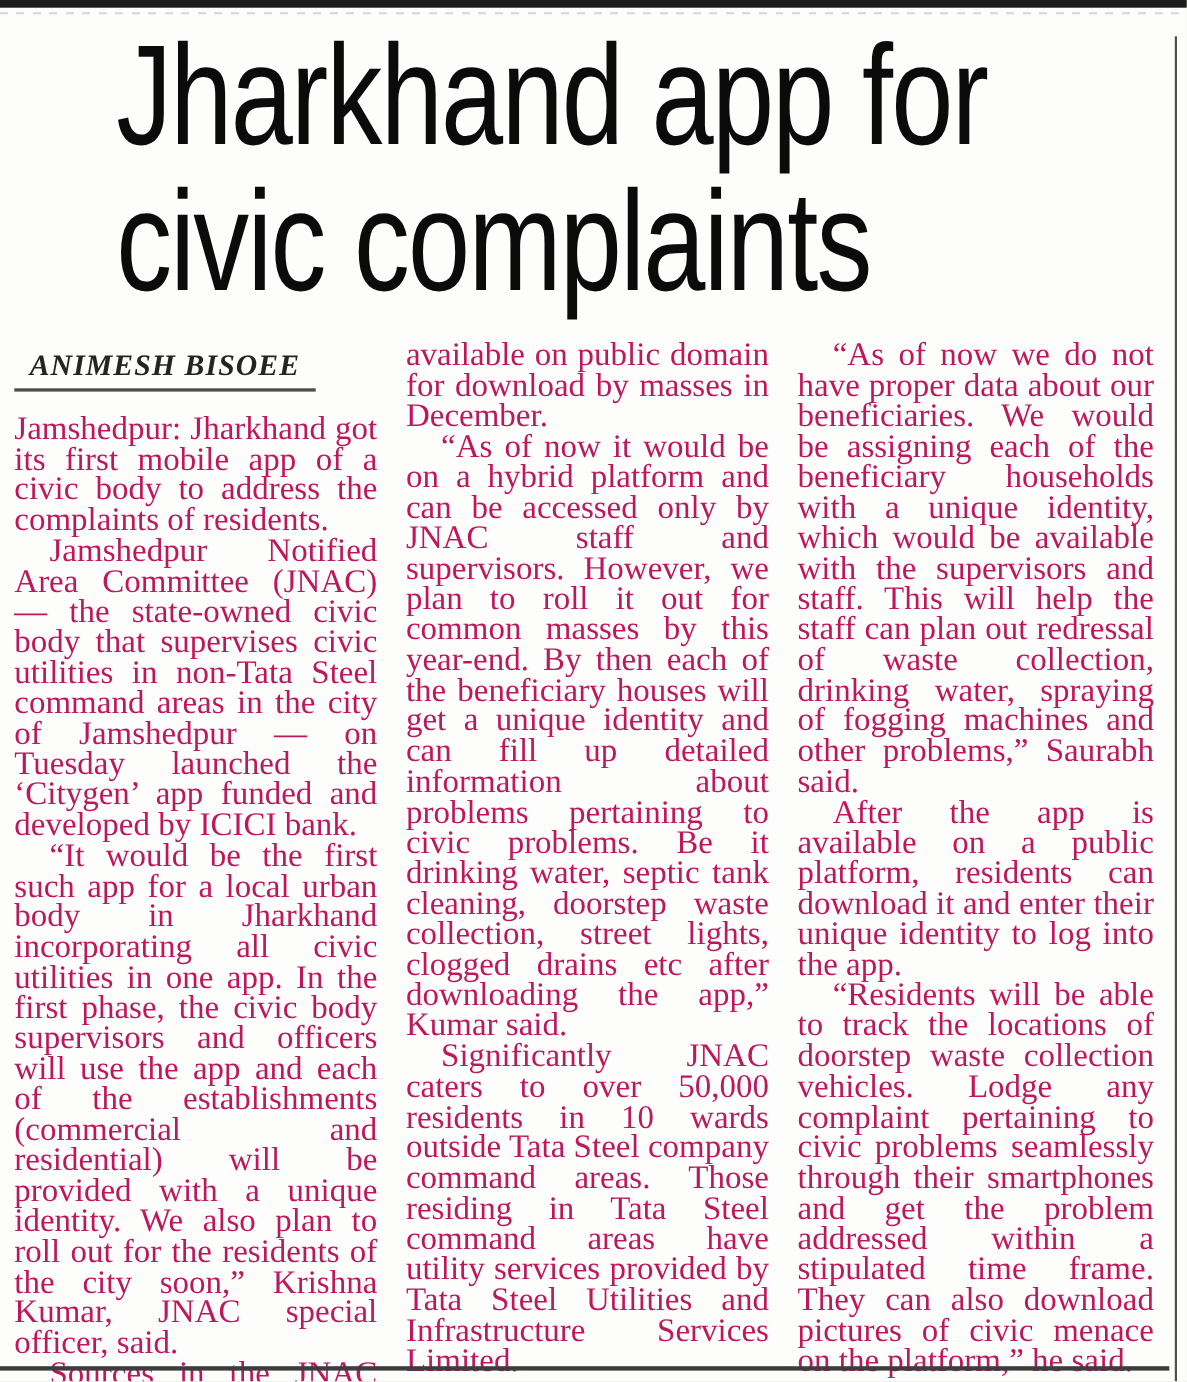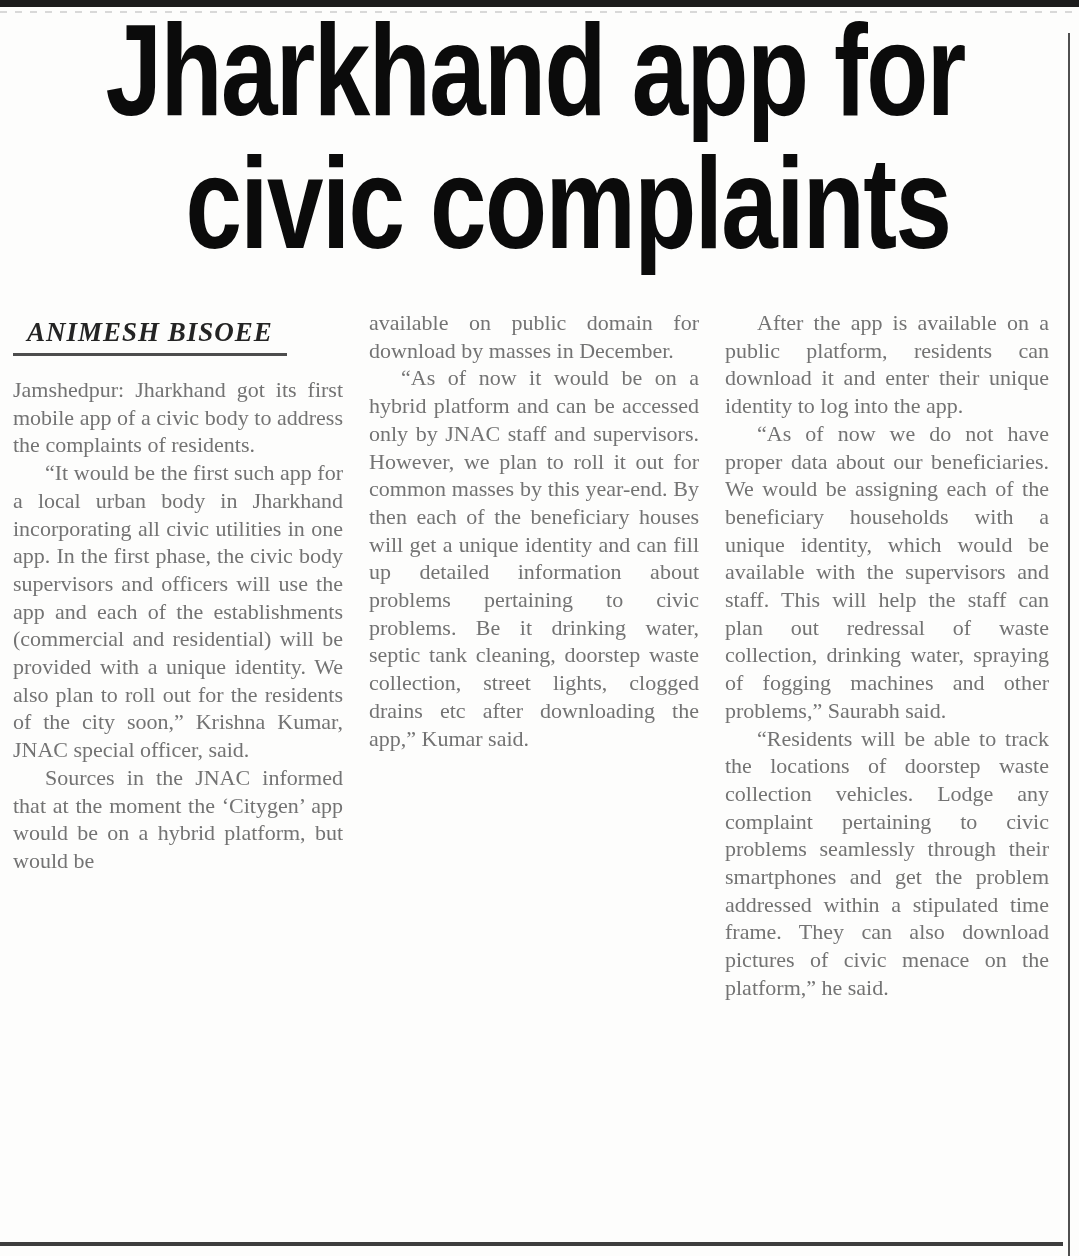--- a/index.html
+++ b/index.html
@@ -20,25 +20,25 @@
     background: #1c1c1c;
   }
   .top-scan-dots {
     position: absolute; top: 11px; left: 0;
     width: 100%; height: 2px;
     background: repeating-linear-gradient(90deg, #c9c9c9 0 7px, transparent 7px 15px);
     opacity: .7;
   }
   .headline {
     position: absolute;
-    top: 4px; left: 0;
+    top: 20px; left: 0;
     width: 1056px;
-    text-align: right;
+    text-align: left;
     font-family: "Liberation Sans", "DejaVu Sans", sans-serif;
-    font-weight: 700;
+    font-weight: 400;
     color: #0b0b0b;
   }
   .headline .hline {
     display: block;
     font-size: 127px;
     line-height: 133px;
     letter-spacing: -2px;
     white-space: nowrap;
     transform: scale(0.80, 1.02);
     transform-origin: 50% 50%;
@@ -56,24 +56,24 @@
   .byline {
     display: inline-block;
     font-weight: 700;
     font-size: 27px;
     letter-spacing: 1px;
     padding: 0 14px 5px 14px;
     border-bottom: 3px solid #4d4d4d;
     color: #242424;
   }
   .col p {
-    font-size: 22px;
+    font-size: 30px;
     line-height: 27.7px;
     text-align: justify;
-    color: #737373;
+    color: #be185d;
   }
   .col p.indent { text-indent: 32px; }
   .col p b { font-weight: 400; }
   .right-divider {
     position: absolute;
     top: 33px; left: 1068px;
     width: 2px; height: 1223px;
     background: #4f4f4f;
   }
   .bottom-rule {
@@ -96,32 +96,34 @@
     <span class="hline">civic complaints</span>
   </h1>
 
   <div class="columns">
 
     <div class="col col-1">
       <div class="byline-wrap">
         <span class="byline">ANIMESH BISOEE</span>
       </div>
       <p><b>Jamshedpur: </b><span>Jharkhand got its first mobile app of a civic body to address the complaints of residents.</span></p>
+      <p class="indent">Jamshedpur Notified Area Committee (JNAC) — the state-owned civic body that supervises civic utilities in non-Tata Steel command areas in the city of Jamshedpur — on Tuesday launched the ‘Citygen’ app funded and developed by ICICI bank.</p>
       <p class="indent">“It would be the first such app for a local urban body in Jharkhand incorporating all civic utilities in one app. In the first phase, the civic body supervisors and officers will use the app and each of the establishments (commercial and residential) will be provided with a unique identity. We also plan to roll out for the residents of the city soon,” Krishna Kumar, JNAC special officer, said.</p>
       <p class="indent">Sources in the JNAC informed that at the moment the ‘Citygen’ app would be on a hybrid platform, but would be</p>
     </div>
 
     <div class="col col-2">
       <p>available on public domain for download by masses in December.</p>
       <p class="indent">“As of now it would be on a hybrid platform and can be accessed only by JNAC staff and supervisors. However, we plan to roll it out for common masses by this year-end. By then each of the beneficiary houses will get a unique identity and can fill up detailed information about problems pertaining to civic problems. Be it drinking water, septic tank cleaning, doorstep waste collection, street lights, clogged drains etc after downloading the app,” Kumar said.</p>
+      <p class="indent">Significantly JNAC caters to over 50,000 residents in 10 wards outside Tata Steel company command areas. Those residing in Tata Steel command areas have utility services provided by Tata Steel Utilities and Infrastructure Services Limited.</p>
     </div>
 
     <div class="col col-3">
+      <p class="indent">“As of now we do not have proper data about our beneficiaries. We would be assigning each of the beneficiary households with a unique identity, which would be available with the supervisors and staff. This will help the staff can plan out redressal of waste collection, drinking water, spraying of fogging machines and other problems,” Saurabh said.</p>
       <p class="indent">After the app is available on a public platform, residents can download it and enter their unique identity to log into the app.</p>
-      <p class="indent">“As of now we do not have proper data about our beneficiaries. We would be assigning each of the beneficiary households with a unique identity, which would be available with the supervisors and staff. This will help the staff can plan out redressal of waste collection, drinking water, spraying of fogging machines and other problems,” Saurabh said.</p>
       <p class="indent">“Residents will be able to track the locations of doorstep waste collection vehicles. Lodge any complaint pertaining to civic problems seamlessly through their smartphones and get the problem addressed within a stipulated time frame. They can also download pictures of civic menace on the platform,” he said.</p>
     </div>
 
   </div>
 
   <div class="right-divider"></div>
   <div class="bottom-rule"></div>
 
 </div>
 

